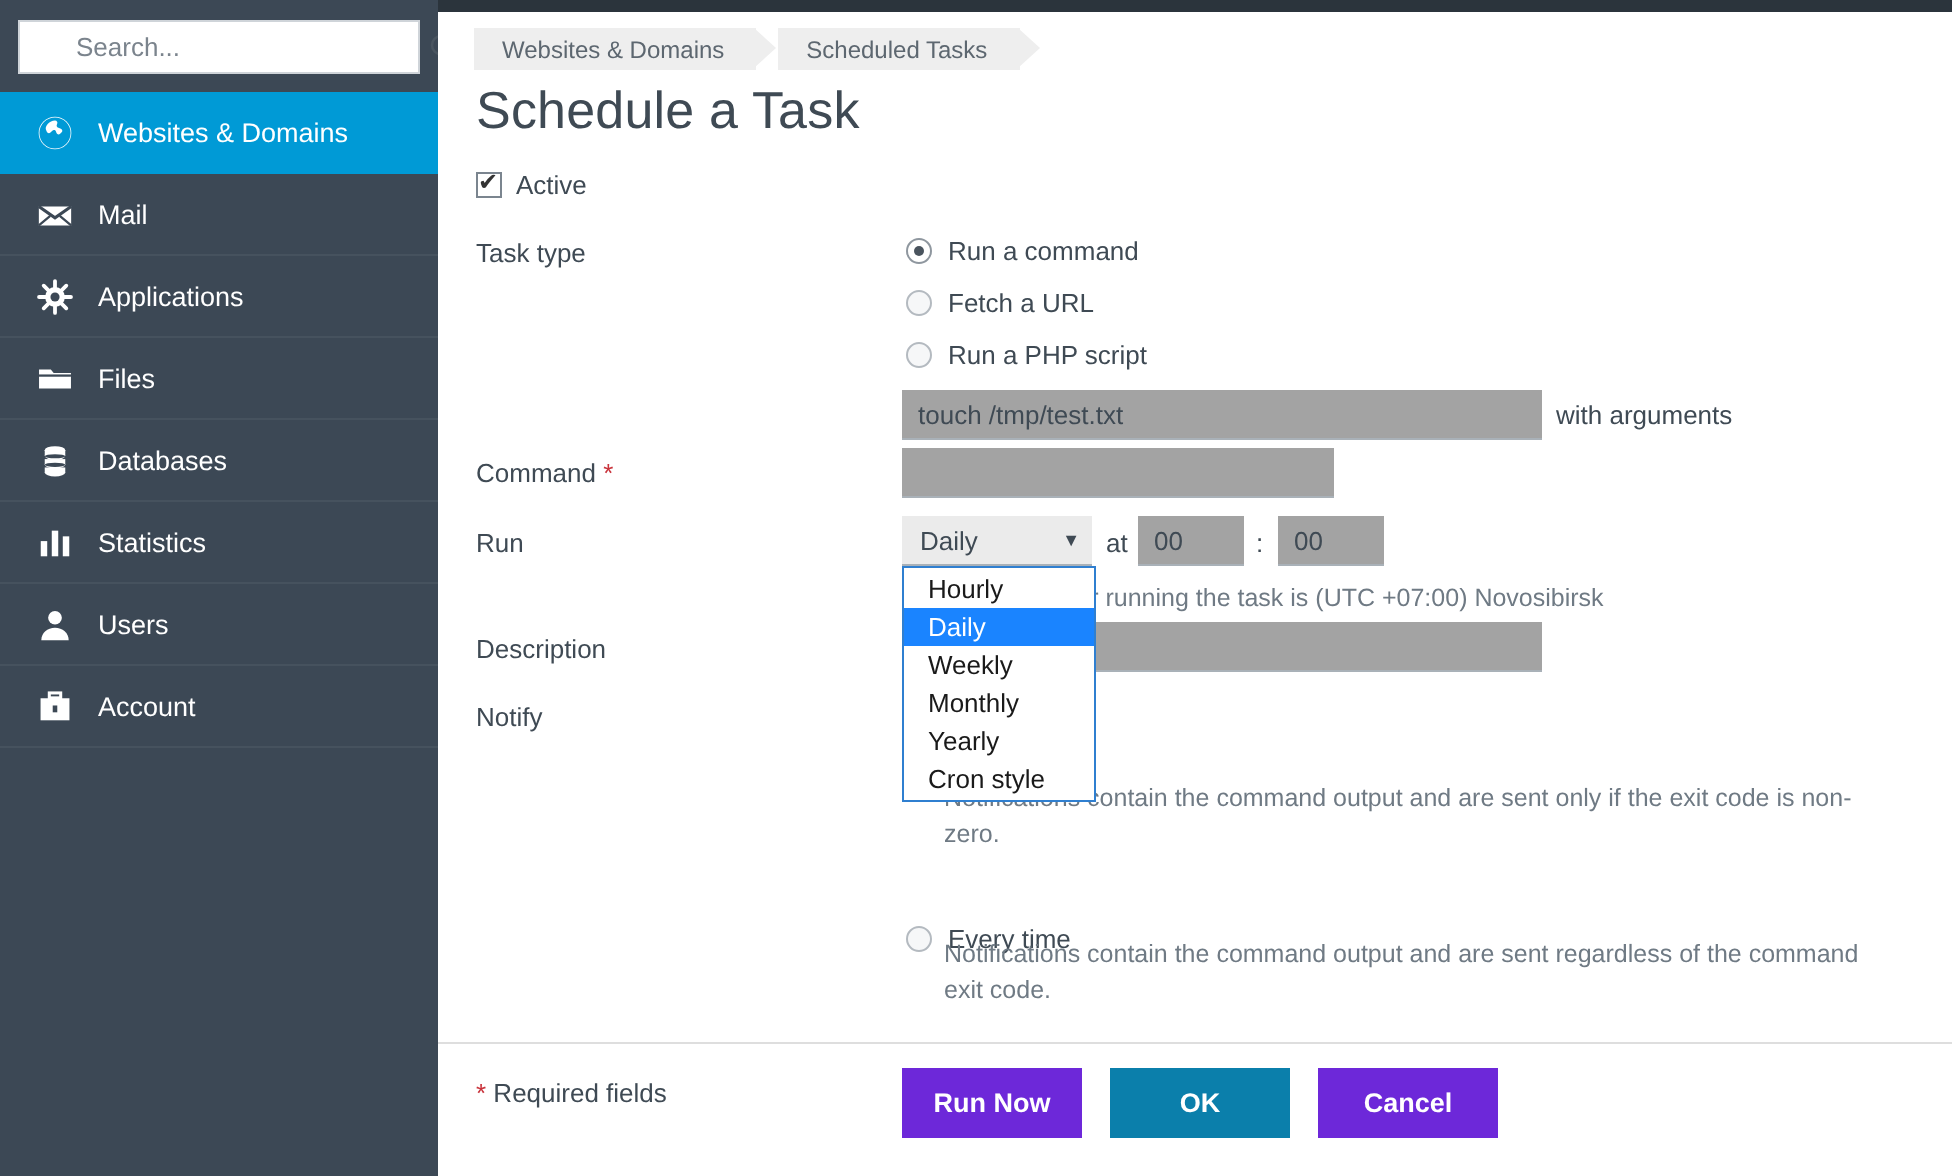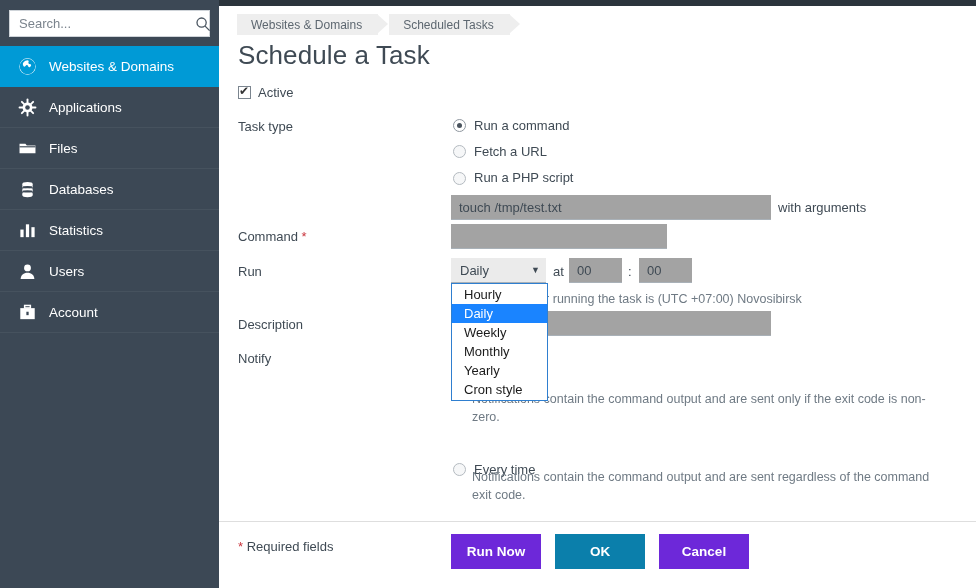--- a/index.html
+++ b/index.html
@@ -24,21 +24,21 @@
     background: #3c4855;
   }
   .search-wrap {
     position: absolute; left: 9px; top: 10px; width: 201px; height: 27px;
     background: #ffffff; border: 1px solid #cfd4d9;
     display: flex; align-items: center; padding: 0 6px 0 9px;
   }
   .search-input {
     border: 0; outline: 0; flex: 1 1 auto;
     font-family: "Liberation Sans", sans-serif; font-size: 13px; color: #701a75;
-    background: transparent; padding: 0;
+    background: transparent; padding: 0; margin-left: 19px;
   }
   .search-input::placeholder { color: #7b848d; }
   .search-icon { width: 16px; height: 16px; flex: 0 0 auto; }
 
   .nav { position: absolute; left: 0; top: 46px; width: 219px; }
   .nav-item {
     position: relative; height: 41px; display: flex; align-items: center;
     padding-left: 16px; color: #ffffff; font-size: 13.5px;
     border-bottom: 1px solid #46525e; cursor: pointer;
   }
@@ -173,20 +173,30 @@
       <div class="nav-item active">
         <span class="ni-icon">
           <svg viewBox="0 0 20 20" width="19" height="19">
             <circle cx="10" cy="10" r="8.6" fill="#fff"></circle>
             <path d="M10 1.8a8.2 8.2 0 1 0 0 16.4 8.2 8.2 0 0 0 0-16.4zm0 1.6c1 0 1.6 1 1.1 1.9-.5.8-.2 1.7.7 2l1.3.4c.8.3 1 1.3.4 1.9l-.8.8c-.6.6-1.6.4-1.9-.4l-.3-.8c-.3-.8-1.3-1-1.9-.4l-1 1c-.6.6-1.6.4-1.9-.4l-.5-1.3C4.7 6.4 7 3.4 10 3.4z" fill="#009ad6"></path>
           </svg>
         </span>
         <span class="ni-label">Websites &amp; Domains</span>
       </div>
 
+      <div class="nav-item">
+        <span class="ni-icon">
+          <svg viewBox="0 0 20 20" width="19" height="19">
+            <path d="M1.5 5.5h17v10h-17z" fill="#fff"></path>
+            <path d="M1.5 5.5l8.5 6 8.5-6" fill="none" stroke="#3c4855" stroke-width="1.6"></path>
+            <path d="M1.5 15.5l6-5M18.5 15.5l-6-5" stroke="#3c4855" stroke-width="1.2" fill="none"></path>
+          </svg>
+        </span>
+        <span class="ni-label">Mail</span>
+      </div>
 
       <div class="nav-item">
         <span class="ni-icon">
           <svg viewBox="0 0 20 20" width="19" height="19">
             <g fill="#ffffff">
               <rect x="9" y="0.6" width="2" height="18.8" rx="1"></rect>
               <rect x="0.6" y="9" width="18.8" height="2" rx="1"></rect>
               <rect x="9" y="0.6" width="2" height="18.8" rx="1" transform="rotate(45 10 10)"></rect>
               <rect x="9" y="0.6" width="2" height="18.8" rx="1" transform="rotate(-45 10 10)"></rect>
             </g>
@@ -288,21 +298,21 @@
       <div class="flabel" style="top:113px;">Task type</div>
 
       <div class="radio-line" style="position:absolute;left:234px;top:112px;">
         <span class="radio sel"></span>
         <span>Run a command</span>
       </div>
       <div class="radio-line" style="position:absolute;left:234px;top:138px;">
         <span class="radio"></span>
         <span>Fetch a URL</span>
       </div>
-      <div class="radio-line" style="position:absolute;left:234px;top:164px;align-items:flex-end;">
+      <div class="radio-line" style="position:absolute;left:234px;top:164px;">
         <span class="radio"></span>
         <span>Run a PHP script</span>
       </div>
 
       <div class="flabel" style="top:194px;margin-top:29px;">
         <span>Command</span>
         <span class="req">*</span>
       </div>
       <input class="txtinput" style="position: absolute; left: 232px; top: 189px; width: 320px;" type="text" value="touch /tmp/test.txt">
       <div style="position:absolute;left:559px;top:194px;font-size:13px;color:#3f4a54;">with arguments</div>

